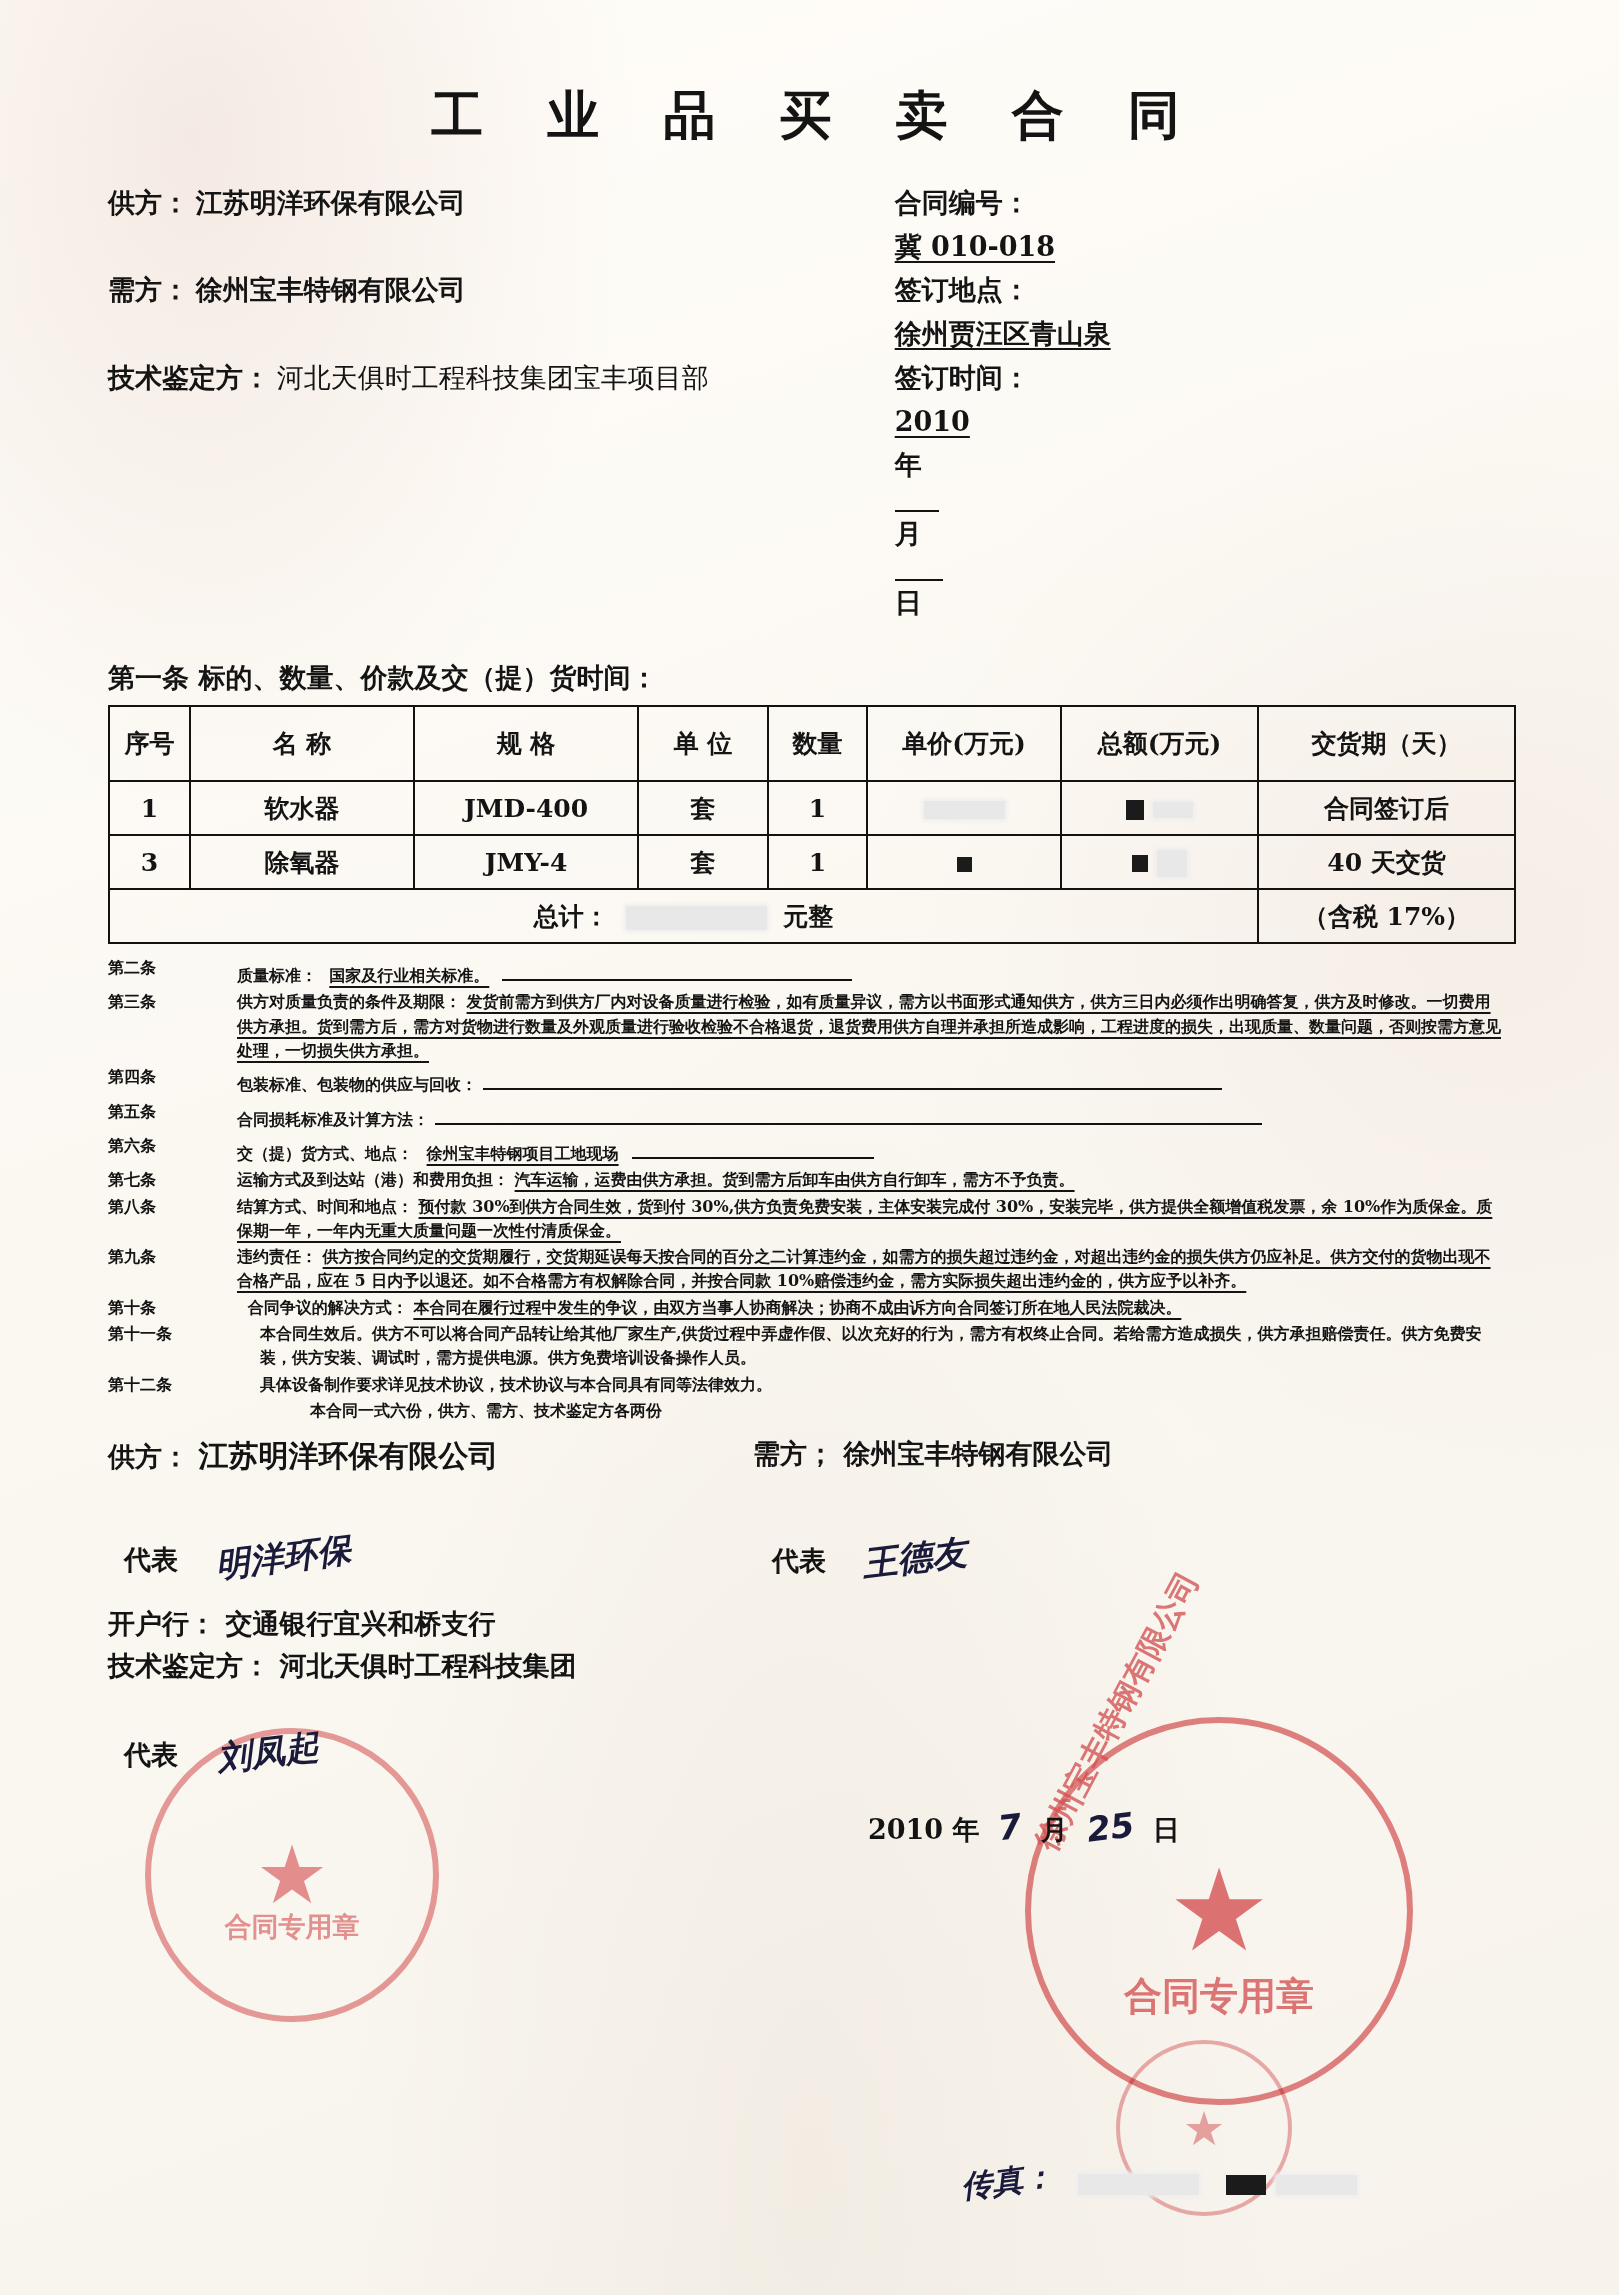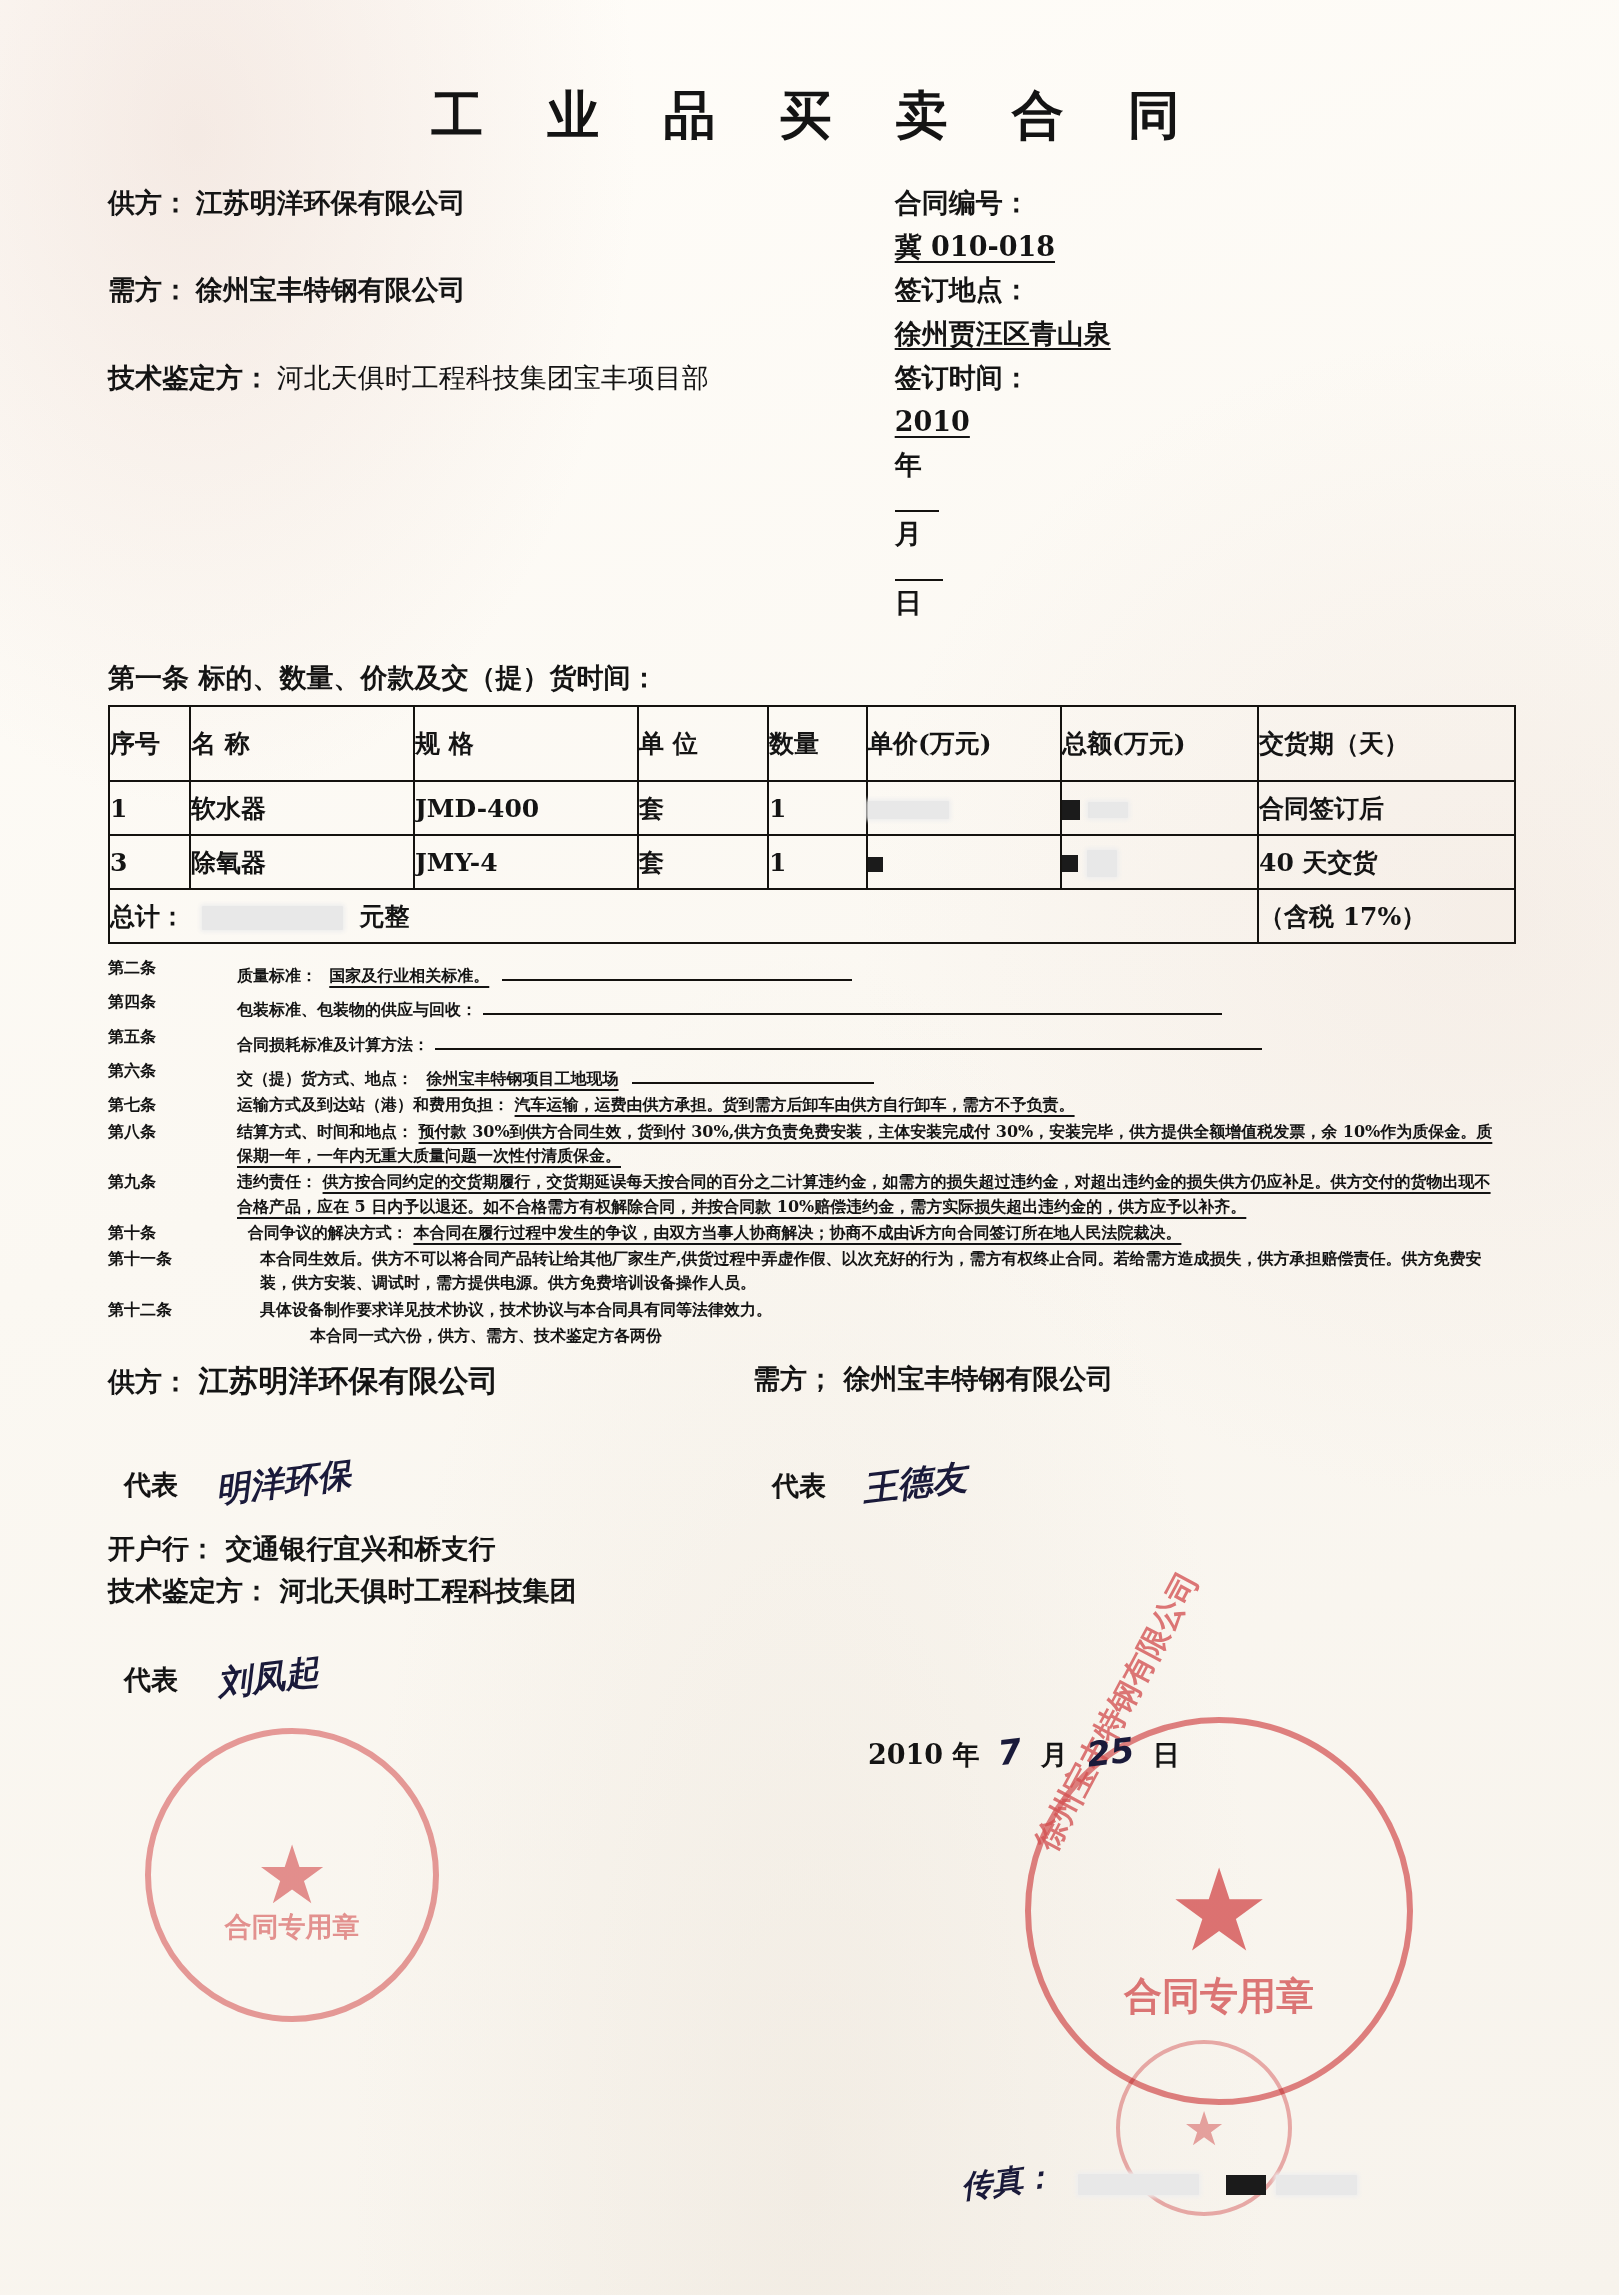--- a/index.html
+++ b/index.html
@@ -51,21 +51,21 @@
   
   table.goods{
     border-collapse:collapse;
     width:1390px;
     font-size:25px;
     font-weight:bold;
     table-layout:fixed;
   }
   table.goods td,table.goods th{
     border:2px solid #14120f;
-    text-align:left;
+    text-align:center;
     padding:4px 0;
     font-weight:bold;
   }
   table.goods thead td{
     height:65px;
     line-height:1.18;
     font-size:25px;
   }
   table.goods tbody td{height:44px;}
   .c1{width:79px}.c2{width:222px}.c3{width:222px}.c4{width:128px}
@@ -241,20 +241,27 @@
 
     <div class="cl">
       <span class="cl-no">第二条</span>
       <span class="cl-body">
         <span>质量标准：</span>
         <span class="uline" style="padding:0 6.7px;">国家及行业相关标准。</span>
         <span class="blankline" style="width:350px;"></span>
       </span>
     </div>
 
+    <div class="cl">
+      <span class="cl-no">第三条</span>
+      <span class="cl-body">
+        <span>供方对质量负责的条件及期限：</span>
+        <span class="uline">发货前需方到供方厂内对设备质量进行检验，如有质量异议，需方以书面形式通知供方，供方三日内必须作出明确答复，供方及时修改。一切费用供方承担。货到需方后，需方对货物进行数量及外观质量进行验收检验不合格退货，退货费用供方自理并承担所造成影响，工程进度的损失，出现质量、数量问题，否则按需方意见处理，一切损失供方承担。</span>
+      </span>
+    </div>
 
     <div class="cl">
       <span class="cl-no">第四条</span>
       <span class="cl-body">
         <span>包装标准、包装物的供应与回收：</span>
         <span class="blankline" style="width:739px;"></span>
       </span>
     </div>
 
     <div class="cl">

